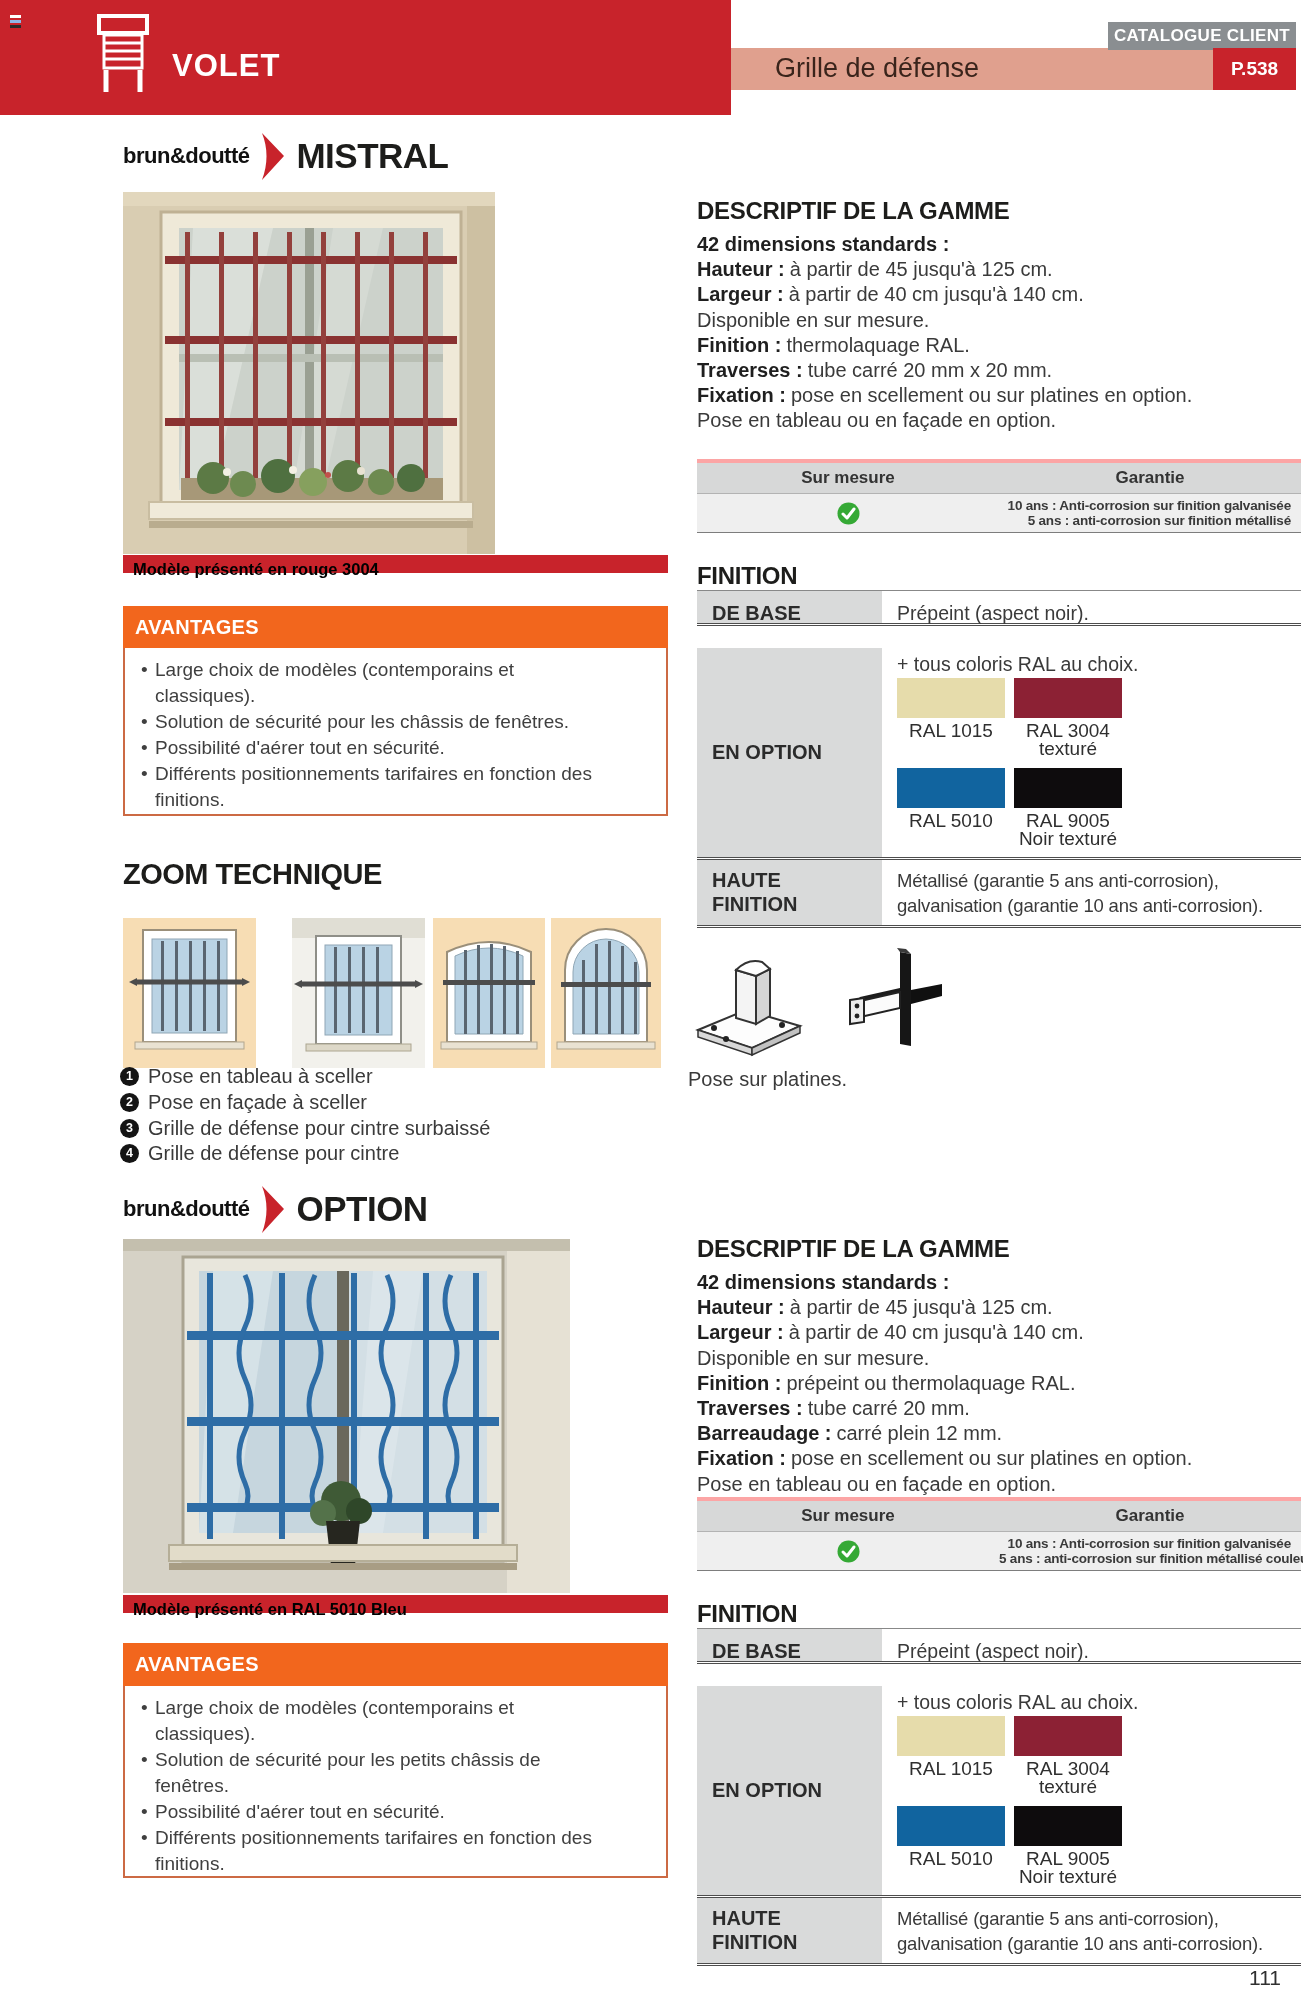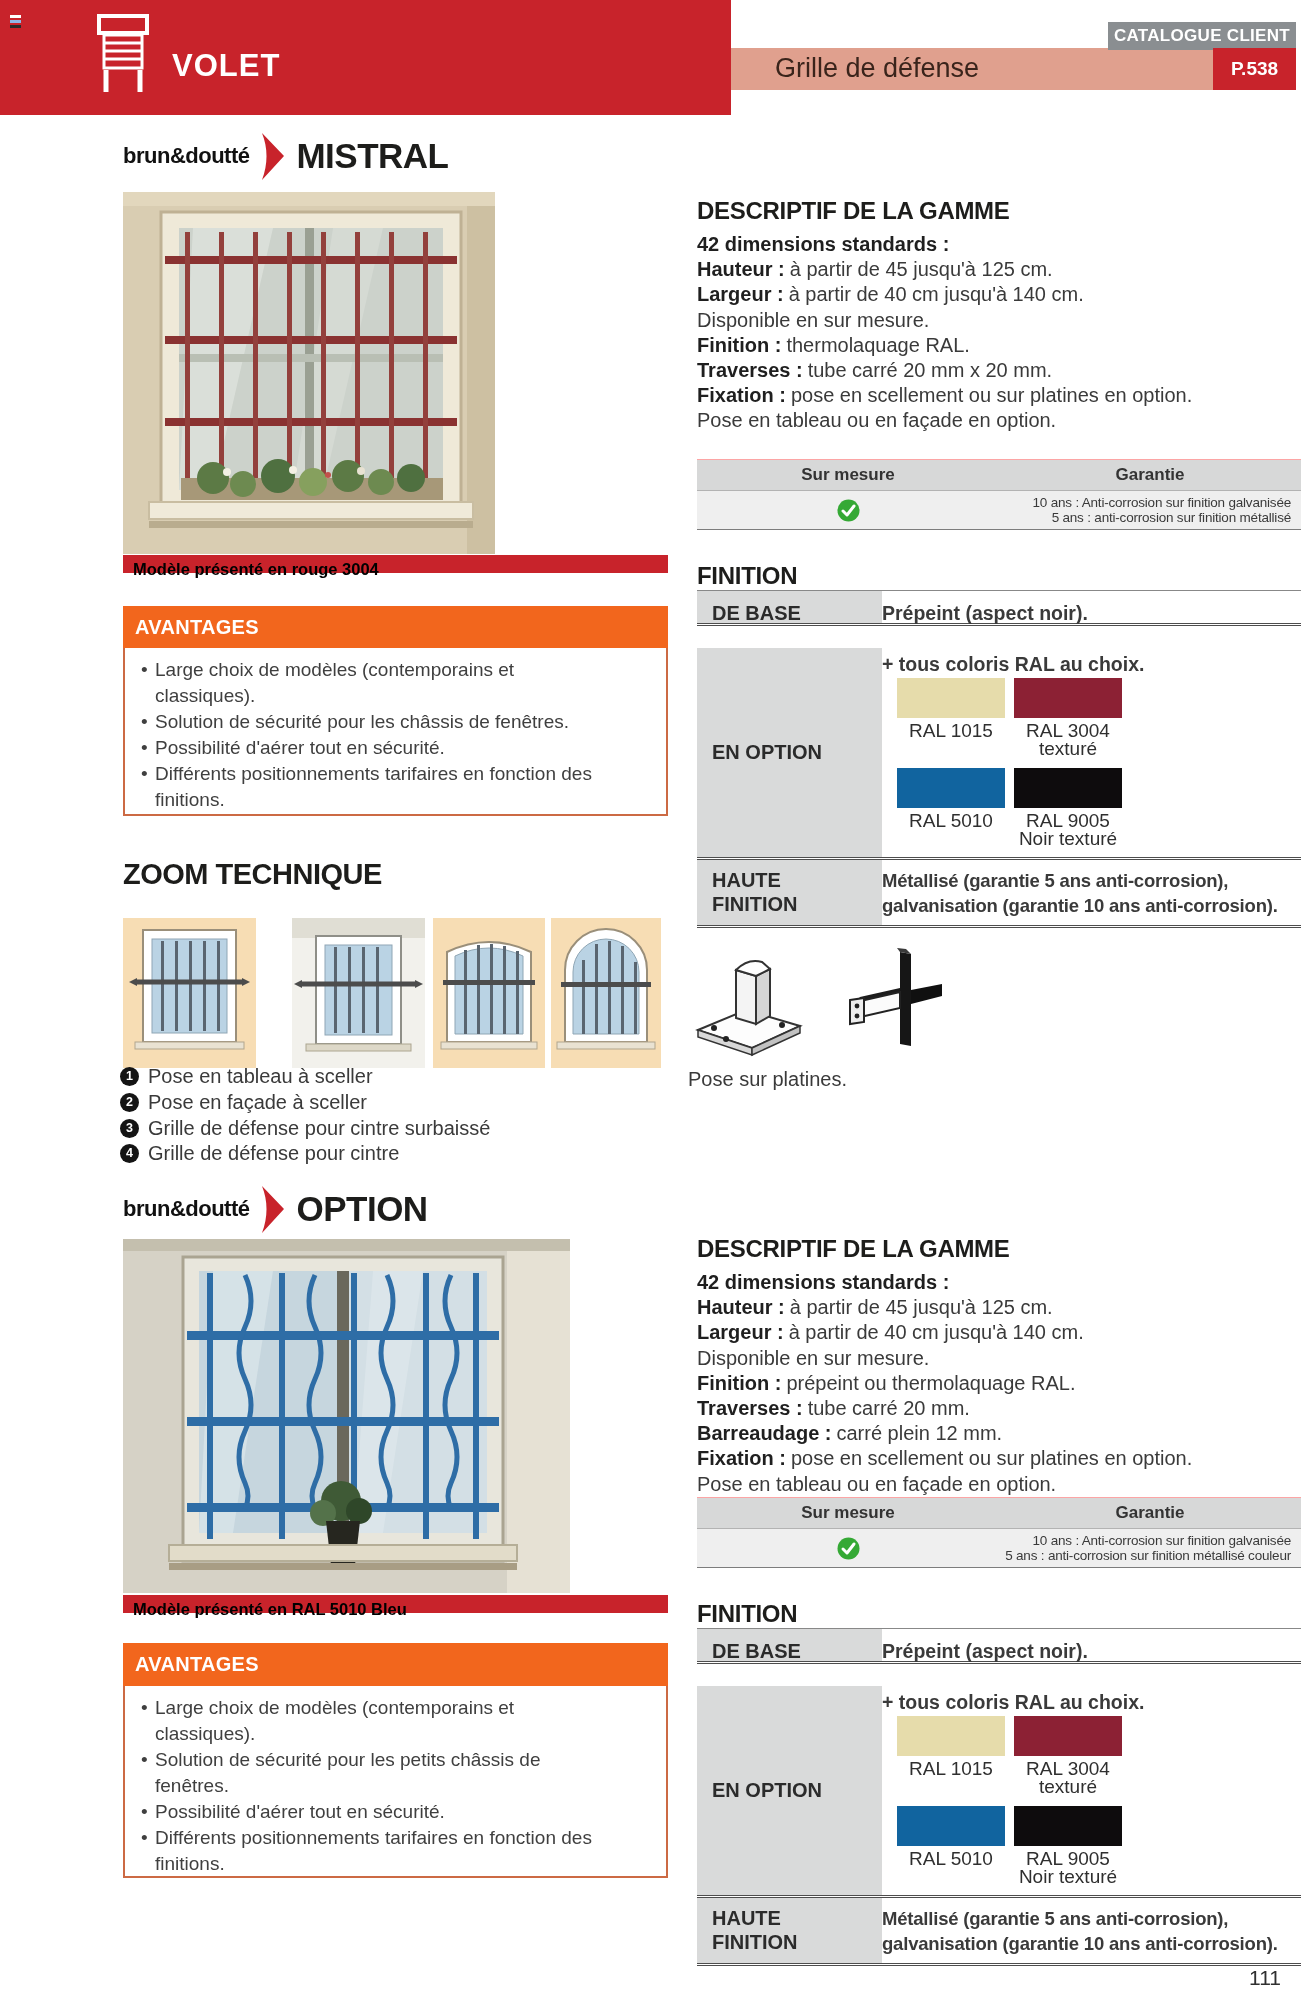--- a/index.html
+++ b/index.html
@@ -35,38 +35,38 @@
   .zl-text{font-size:20px;color:#3a3a3a;}
   .platines-cap{position:absolute;left:688px;top:1068px;font-size:20px;color:#3a3a3a;}
 
   
   .rightcol{position:absolute;left:697px;width:604px;}
   .rc-title{position:absolute;left:0;top:0;font-size:24px;font-weight:900;color:#1d1d1b;letter-spacing:-0.3px;}
   .desc{position:absolute;left:0;top:35px;font-size:20px;color:#3a3a3a;line-height:25.2px;}
   .desc b{color:#1f1f1f;margin-right:5px;}
   .desc b:empty{display:none;margin:0;}
 
-  .smtable{position:absolute;left:0;top:262px;width:604px;border-top:1px solid #fca5a5;border-bottom:1px solid #7d7d7d;}
+  .smtable{position:absolute;left:0;top:262px;width:604px;border-top:4px solid #fca5a5;border-bottom:1px solid #7d7d7d;}
   .sm-head{height:30px;background:#d7d8d8;display:flex;border-bottom:1px solid #b3b3b3;}
   .sm-head span{width:50%;text-align:center;line-height:30px;font-weight:bold;font-size:17px;color:#333;}
   .sm-body{height:38px;background:#efefef;display:flex;align-items:center;}
   .sm-check{width:302px;display:flex;justify-content:center;}
-  .sm-gar{width:302px;text-align:right;padding-right:10px;box-sizing:border-box;font-size:13.5px;font-weight:normal;color:#3a3a3a;line-height:15px;letter-spacing:-0.2px;white-space:nowrap;}
+  .sm-gar{width:302px;text-align:right;padding-right:10px;box-sizing:border-box;font-size:13.5px;font-weight:bold;color:#3a3a3a;line-height:15px;letter-spacing:-0.2px;white-space:nowrap;}
 
   .fin-title{position:absolute;left:0;top:365px;font-size:24px;font-weight:900;color:#1d1d1b;letter-spacing:-0.3px;}
   .fin-row{position:absolute;left:0;width:604px;display:flex;background:#fff;box-sizing:border-box;}
   .fin-row.r1{top:393px;height:36px;border-top:1px solid #888;border-bottom:3px double #4d4d4d;}
   .fin-row.r2{top:451px;height:212px;border-bottom:3px double #4d4d4d;}
   .fin-row.r3{top:663px;height:68px;border-bottom:3px double #4d4d4d;}
   .fin-label{width:185px;background:#d9dada;font-weight:bold;font-size:20px;color:#2b2b2b;padding-left:15px;box-sizing:border-box;flex:0 0 185px;}
   .r1 .fin-label{padding-top:11px;}
   .r2 .fin-label{display:flex;align-items:center;}
   .r3 .fin-label{padding-top:8px;}
   .r3 .fin-label span{display:inline-block;width:100px;line-height:24px;}
-  .fin-body{flex:1;font-size:19.5px;color:#3a3a3a;box-sizing:border-box;font-weight:bold;}
+  .fin-body{flex:1;padding-left:15px;font-size:19.5px;color:#3a3a3a;box-sizing:border-box;}
   .r1 .fin-body{padding-top:11px;}
   .r2 .fin-body{padding-top:5px;}
   .r3 .fin-body{padding-top:8px;font-size:18.5px;line-height:25px;letter-spacing:-0.2px;white-space:nowrap;}
 
   .swatch{position:absolute;width:108px;height:40px;}
   .sw-label{position:absolute;width:108px;text-align:center;font-size:19px;color:#2f2f2f;line-height:18px;}
 
   .page-num{position:absolute;left:1235px;top:1966px;width:60px;text-align:center;font-size:21px;color:#2f2f2f;}
 </style>
 </head>

